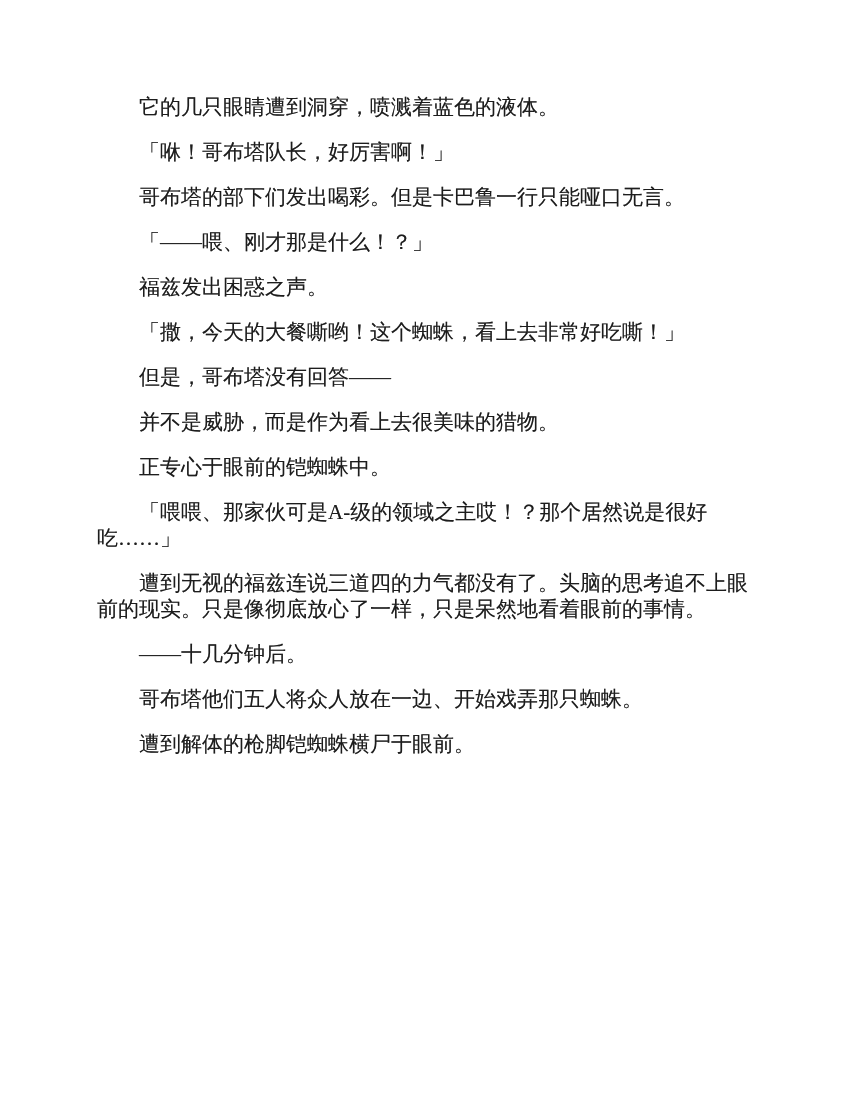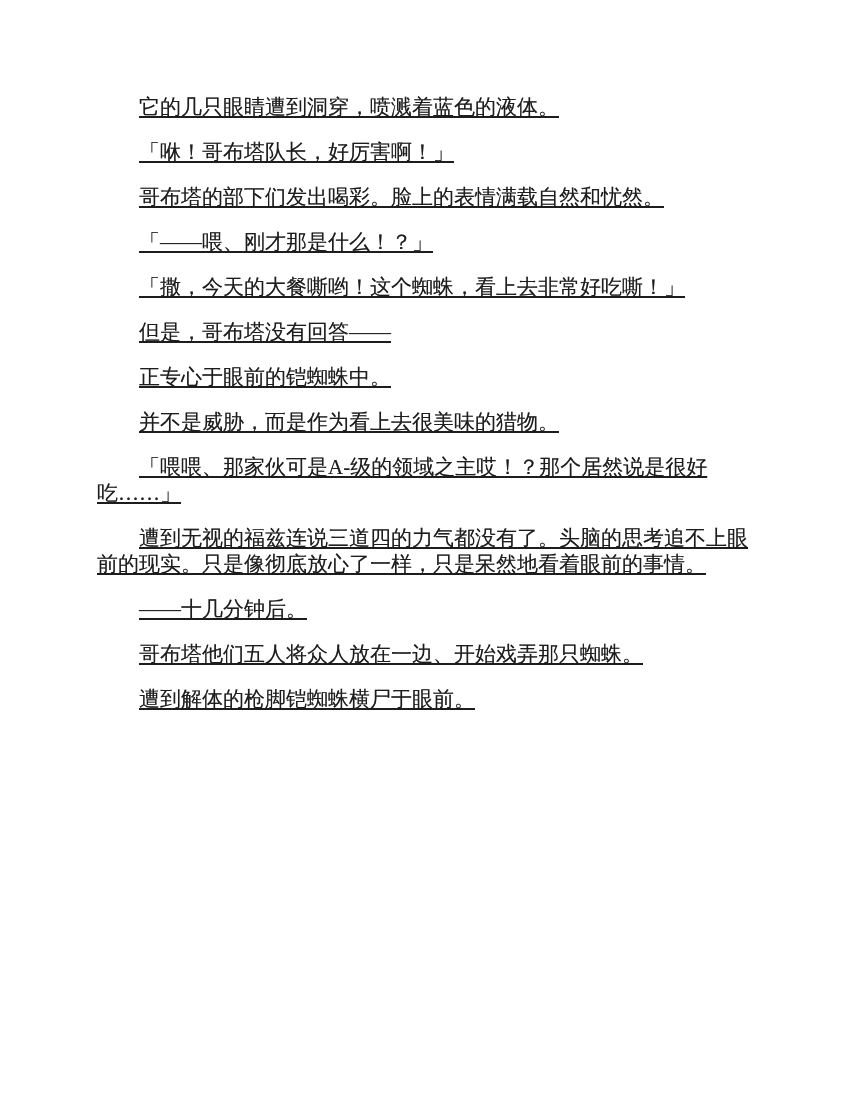--- a/index.html
+++ b/index.html
@@ -26,42 +26,42 @@
     position: absolute;
     left: 97px;
     top: 94px;
     width: 652px;
     color: #1d1d1d;
     font-size: 21px;
     line-height: 26px;
     text-align: left;
     
     text-shadow: 0 0 0.6px rgba(40, 40, 40, 0.55);
-    text-decoration: underline;
     -webkit-font-smoothing: antialiased;
   }
   .para {
     margin: 0 0 19px 0;
     text-indent: 2em;
     word-break: break-all;
     overflow-wrap: break-word;
   }
 </style>
 </head>
 <body>
 
 <div class="page">
   <div class="text-column" id="text-column">
       <p class="para">它的几只眼睛遭到洞穿，喷溅着蓝色的液体。</p>
       <p class="para">「咻！哥布塔队长，好厉害啊！」</p>
-      <p class="para">哥布塔的部下们发出喝彩。脸上的表情满载自然和忧然。</p>
+      <p class="para">哥布塔的部下们发出喝彩。但是卡巴鲁一行只能哑口无言。</p>
       <p class="para">「——喂、刚才那是什么！？」</p>
+      <p class="para">福兹发出困惑之声。</p>
       <p class="para">「撒，今天的大餐嘶哟！这个蜘蛛，看上去非常好吃嘶！」</p>
       <p class="para">但是，哥布塔没有回答——</p>
+      <p class="para">并不是威胁，而是作为看上去很美味的猎物。</p>
       <p class="para">正专心于眼前的铠蜘蛛中。</p>
-      <p class="para">并不是威胁，而是作为看上去很美味的猎物。</p>
       <p class="para">「喂喂、那家伙可是A-级的领域之主哎！？那个居然说是很好吃……」</p>
       <p class="para">遭到无视的福兹连说三道四的力气都没有了。头脑的思考追不上眼前的现实。只是像彻底放心了一样，只是呆然地看着眼前的事情。</p>
       <p class="para">——十几分钟后。</p>
       <p class="para">哥布塔他们五人将众人放在一边、开始戏弄那只蜘蛛。</p>
       <p class="para">遭到解体的枪脚铠蜘蛛横尸于眼前。</p>
     </div>
 </div>
 
 </body></html>

